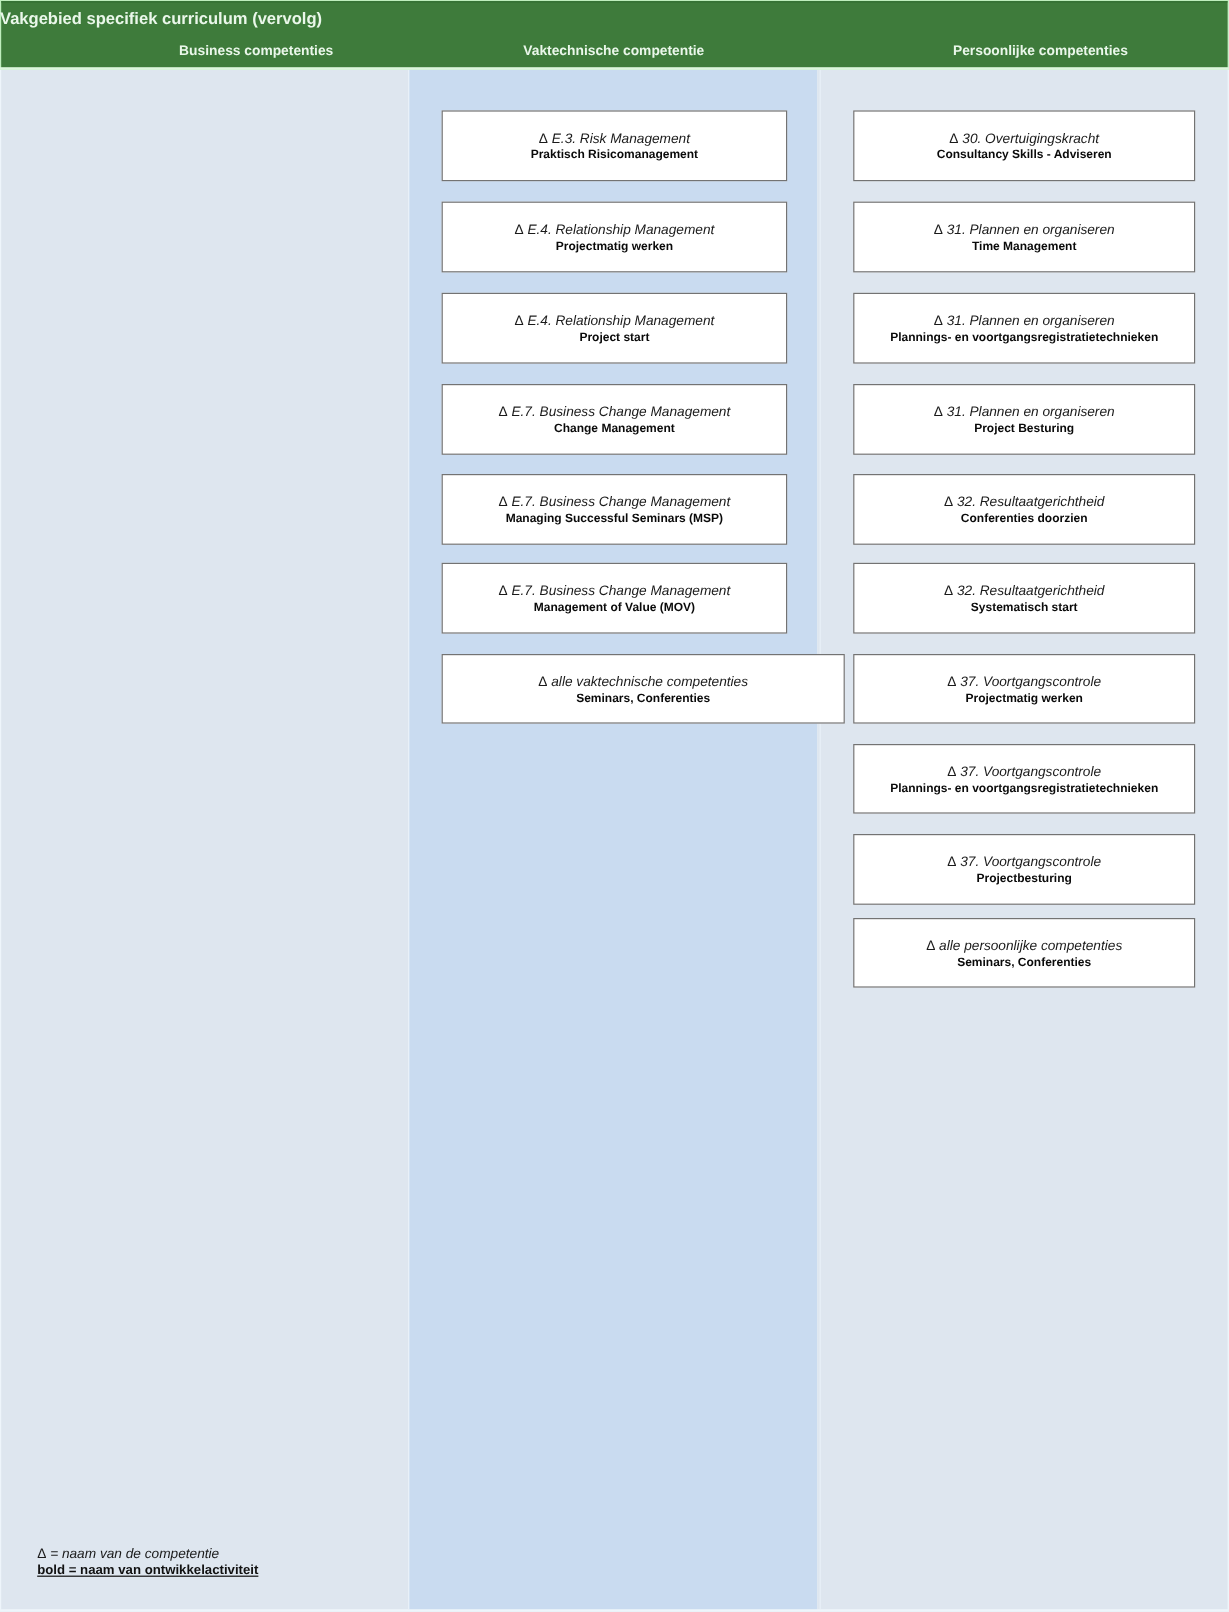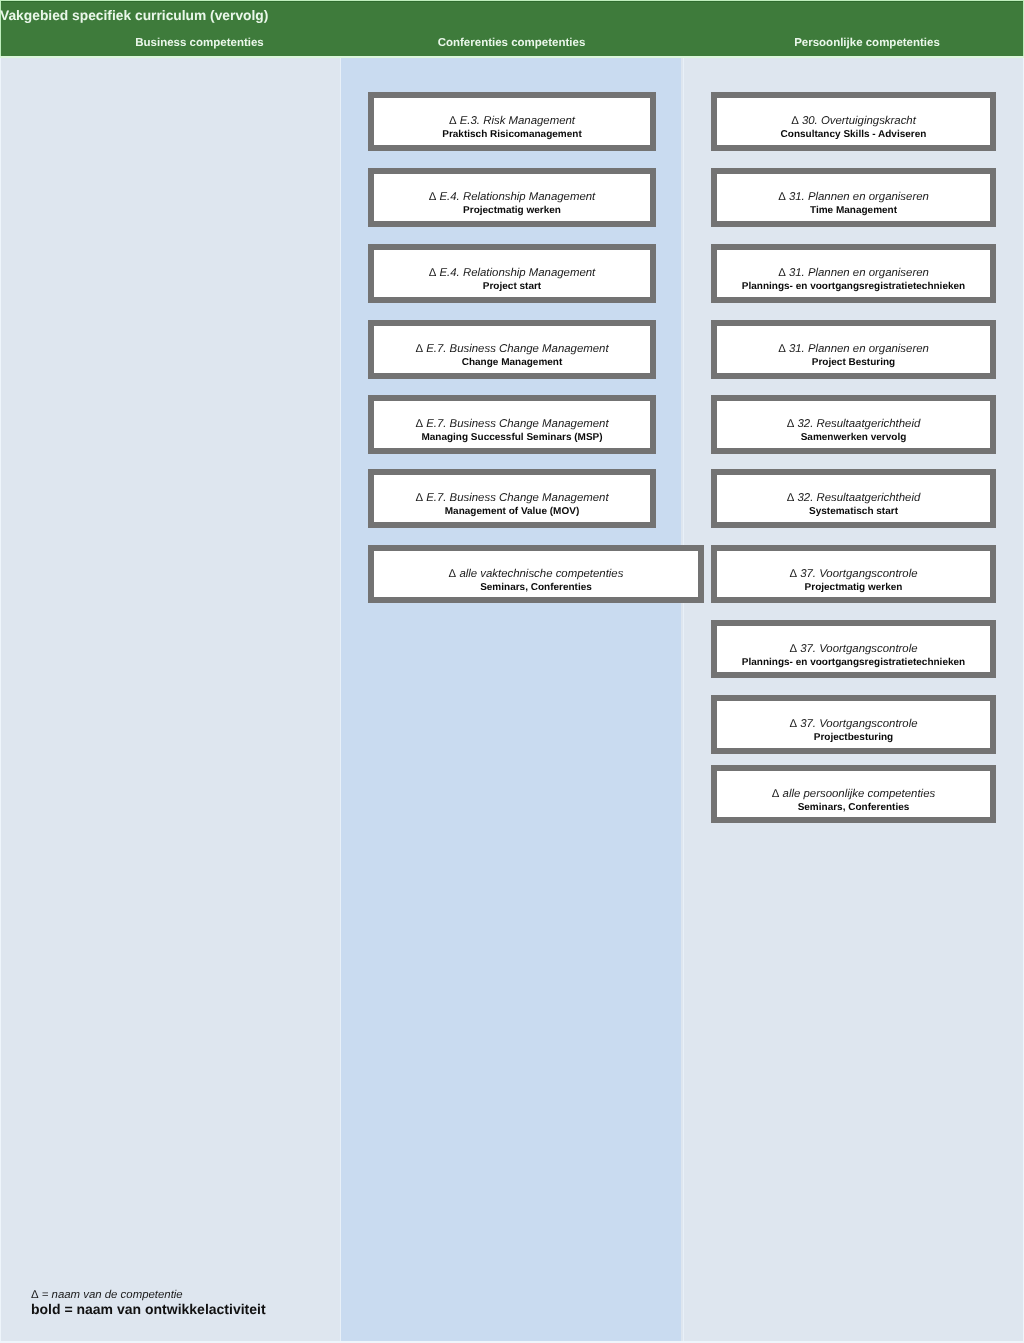--- a/index.html
+++ b/index.html
@@ -45,64 +45,64 @@
     position:absolute; left:0; top:0; width:908px;
     text-align:left; color:#eaf7ea;
     font-size:13.8px; font-weight:bold; line-height:21px;
     padding-top:4.5px;
   }
   .header-col {
     position:absolute; top:35px; height:16px;
     text-align:center; color:#eaf7ea;
     font-size:11.5px; font-weight:bold; line-height:16px;
   }
-  #hcol-0 { left:2px;   width:339px;padding-left:28px; }
+  #hcol-0 { left:16px;   width:339px;padding-left:28px; }
   #hcol-1 { left:342px; width:339px; }
   #hcol-2 { left:710px; width:314px; }
 
   
   .card {
     position:absolute; height:59px;
     background:#ffffff;
     box-sizing:border-box;
-    border:6px solid #737373;
+    border:1px solid #737373;
   }
   .card-competency, .card-activity {
     position:absolute; left:0; right:0;
     text-align:center; line-height:14px;
     color:#1a1a1a; white-space:nowrap;
   }
   .card-competency { top:16px; font-size:11.4px; font-style:italic; }
   .delta-symbol { font-style:normal; font-size:11.4px; }
   .card-activity   { top:30px; font-size:10px; font-weight:bold; color:#0a0a0a; }
 
   
   .legend { position:absolute; left:31px; top:1288px; }
   .legend-line1 { font-size:11.4px; font-style:italic; color:#1a1a1a; line-height:14px; white-space:nowrap; }
-  .legend-line2 { font-size:14px; font-weight:bold;  color:#111111; line-height:14px; white-space:nowrap; }
+  .legend-line2 { font-size:11px; font-weight:bold;  color:#111111; line-height:14px; white-space:nowrap;text-decoration:underline; }
 </style>
 </head>
 <body>
 
 <div class="page">
 
   <div class="table-edge-left"></div>
   <div class="table-edge-right"></div>
   <div class="colbg" id="col-bg-0"></div>
   <div class="colbg" id="col-bg-1"></div>
   <div class="colbg" id="col-bg-2"></div>
   <div class="col-sep" id="col-sep-1"></div>
   <div class="col-sep" id="col-sep-2"></div>
 
   <div class="header">
     <div class="header-inner"></div>
     <div class="header-underline"></div>
     <div class="header-title">Vakgebied specifiek curriculum (vervolg)</div>
     <div class="header-col" id="hcol-0">Business competenties</div>
-    <div class="header-col" id="hcol-1">Conferenties competenties</div>
+    <div class="header-col" id="hcol-1">Vaktechnische competentie</div>
     <div class="header-col" id="hcol-2">Persoonlijke competenties</div>
   </div>
 
   <div id="cards-layer">
       <div class="card" style="left: 368px; width: 288px; top: 92px; height: 58.5px;">
         <div class="card-competency"><span class="delta-symbol">Δ</span> E.3. Risk Management</div>
         <div class="card-activity">Praktisch Risicomanagement</div>
       </div>
       <div class="card" style="left: 368px; width: 288px; top: 168px; height: 58.5px;">
         <div class="card-competency"><span class="delta-symbol">Δ</span> E.4. Relationship Management</div>
@@ -139,21 +139,21 @@
       <div class="card" style="left: 711px; width: 285px; top: 244px; height: 58.5px;">
         <div class="card-competency"><span class="delta-symbol">Δ</span> 31. Plannen en organiseren</div>
         <div class="card-activity">Plannings- en voortgangsregistratietechnieken</div>
       </div>
       <div class="card" style="left: 711px; width: 285px; top: 320px; height: 58.5px;">
         <div class="card-competency"><span class="delta-symbol">Δ</span> 31. Plannen en organiseren</div>
         <div class="card-activity">Project Besturing</div>
       </div>
       <div class="card" style="left: 711px; width: 285px; top: 395px; height: 58.5px;">
         <div class="card-competency"><span class="delta-symbol">Δ</span> 32. Resultaatgerichtheid</div>
-        <div class="card-activity">Samenwerken vervolg</div>
+        <div class="card-activity">Conferenties doorzien</div>
       </div>
       <div class="card" style="left: 711px; width: 285px; top: 469px; height: 58.5px;">
         <div class="card-competency"><span class="delta-symbol">Δ</span> 32. Resultaatgerichtheid</div>
         <div class="card-activity">Systematisch start</div>
       </div>
       <div class="card" style="left: 711px; width: 285px; top: 544.5px; height: 58.5px;">
         <div class="card-competency"><span class="delta-symbol">Δ</span> 37. Voortgangscontrole</div>
         <div class="card-activity">Projectmatig werken</div>
       </div>
       <div class="card" style="left: 711px; width: 285px; top: 619.5px; height: 58.5px;">

